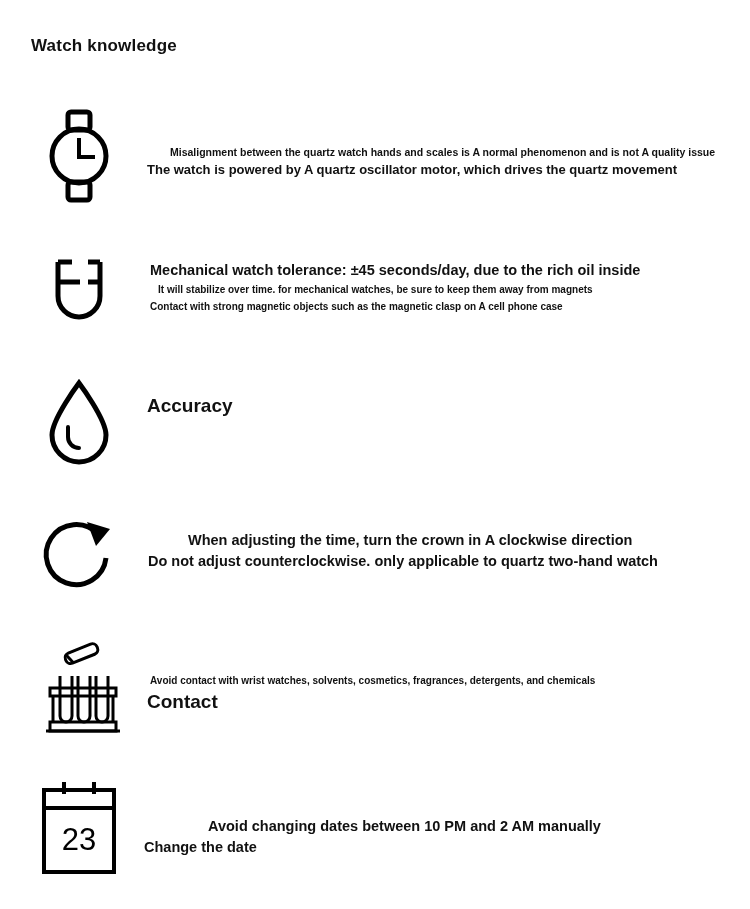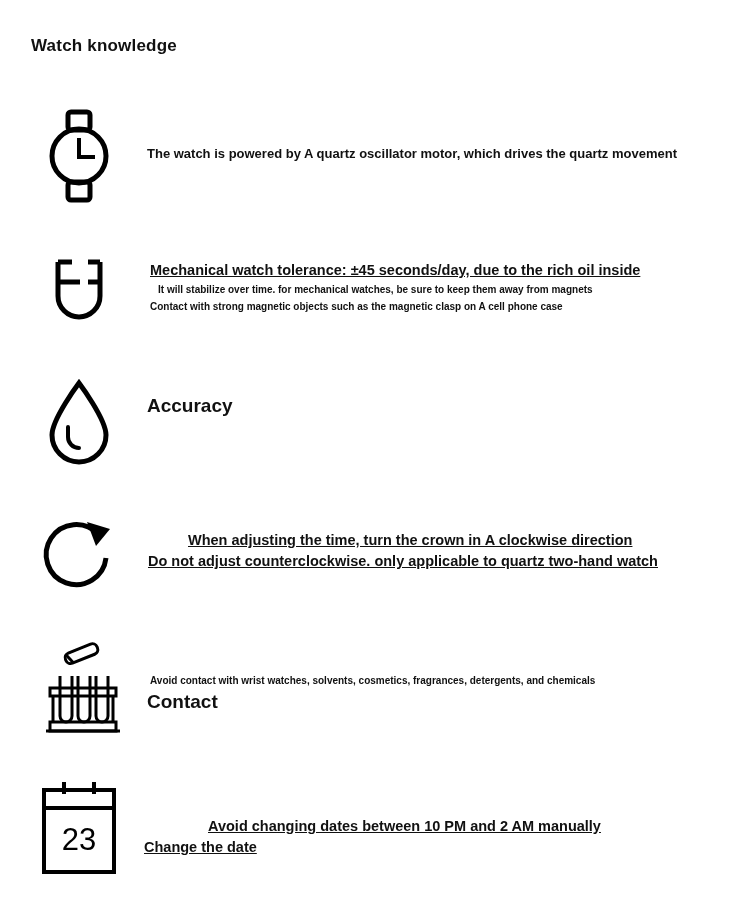--- a/index.html
+++ b/index.html
@@ -54,21 +54,21 @@
   .line {
     display: block;
     white-space: nowrap;
     color: #111111;
   }
 
   
   .sz-xs { font-size: 10.5px; font-weight: bold; line-height: 16px; }
   .sz-s  { font-size: 10px; font-weight: bold; line-height: 17px; }
   .sz-m  { font-size: 13px;   font-weight: bold; line-height: 19px; }
-  .sz-l  { font-size: 14.5px; font-weight: bold; line-height: 21px; text-decoration: underline; }
+  .sz-l  { font-size: 14.5px; font-weight: bold; line-height: 21px; }
   .sz-xl { font-size: 19px;   font-weight: bold; line-height: 26px; }
 
   
   #sec-0 { top: 106px; }
   #sec-1 { top: 248px; }
   #sec-2 { top: 375px; }
   #sec-3 { top: 512px; }
   #sec-4 { top: 640px; }
   #sec-5 { top: 778px; }
 
@@ -91,20 +91,21 @@
   <div class="section" id="sec-0">
     <div class="icon-box">
       <svg width="86" height="100" viewBox="0 0 86 100">
         <rect x="32" y="6" width="22" height="18" rx="3" fill="none" stroke="#000" stroke-width="5"></rect>
         <rect x="32" y="76" width="22" height="18" rx="3" fill="none" stroke="#000" stroke-width="5"></rect>
         <circle cx="43" cy="50" r="27" fill="none" stroke="#000" stroke-width="5"></circle>
         <path d="M43 34 L43 51 L57 51" fill="none" stroke="#000" stroke-width="4" stroke-linecap="square"></path>
       </svg>
     </div>
     <div class="lines">
+      <span class="line sz-xs" style="margin-left:30px">Misalignment between the quartz watch hands and scales is A normal phenomenon and is not A quality issue</span>
       <span class="line sz-m" style="margin-left:7px">The watch is powered by A quartz oscillator motor, which drives the quartz movement</span>
     </div>
   </div>
 
   <div class="section" id="sec-1">
     <div class="icon-box">
       <svg width="86" height="90" viewBox="0 0 86 90">
         <path d="M22 14 L22 48 A21 21 0 0 0 64 48 L64 14" fill="none" stroke="#000" stroke-width="5"></path>
         <line x1="22" y1="34" x2="44" y2="34" stroke="#000" stroke-width="5"></line>
         <line x1="64" y1="34" x2="44" y2="34" stroke="#000" stroke-width="0"></line>

